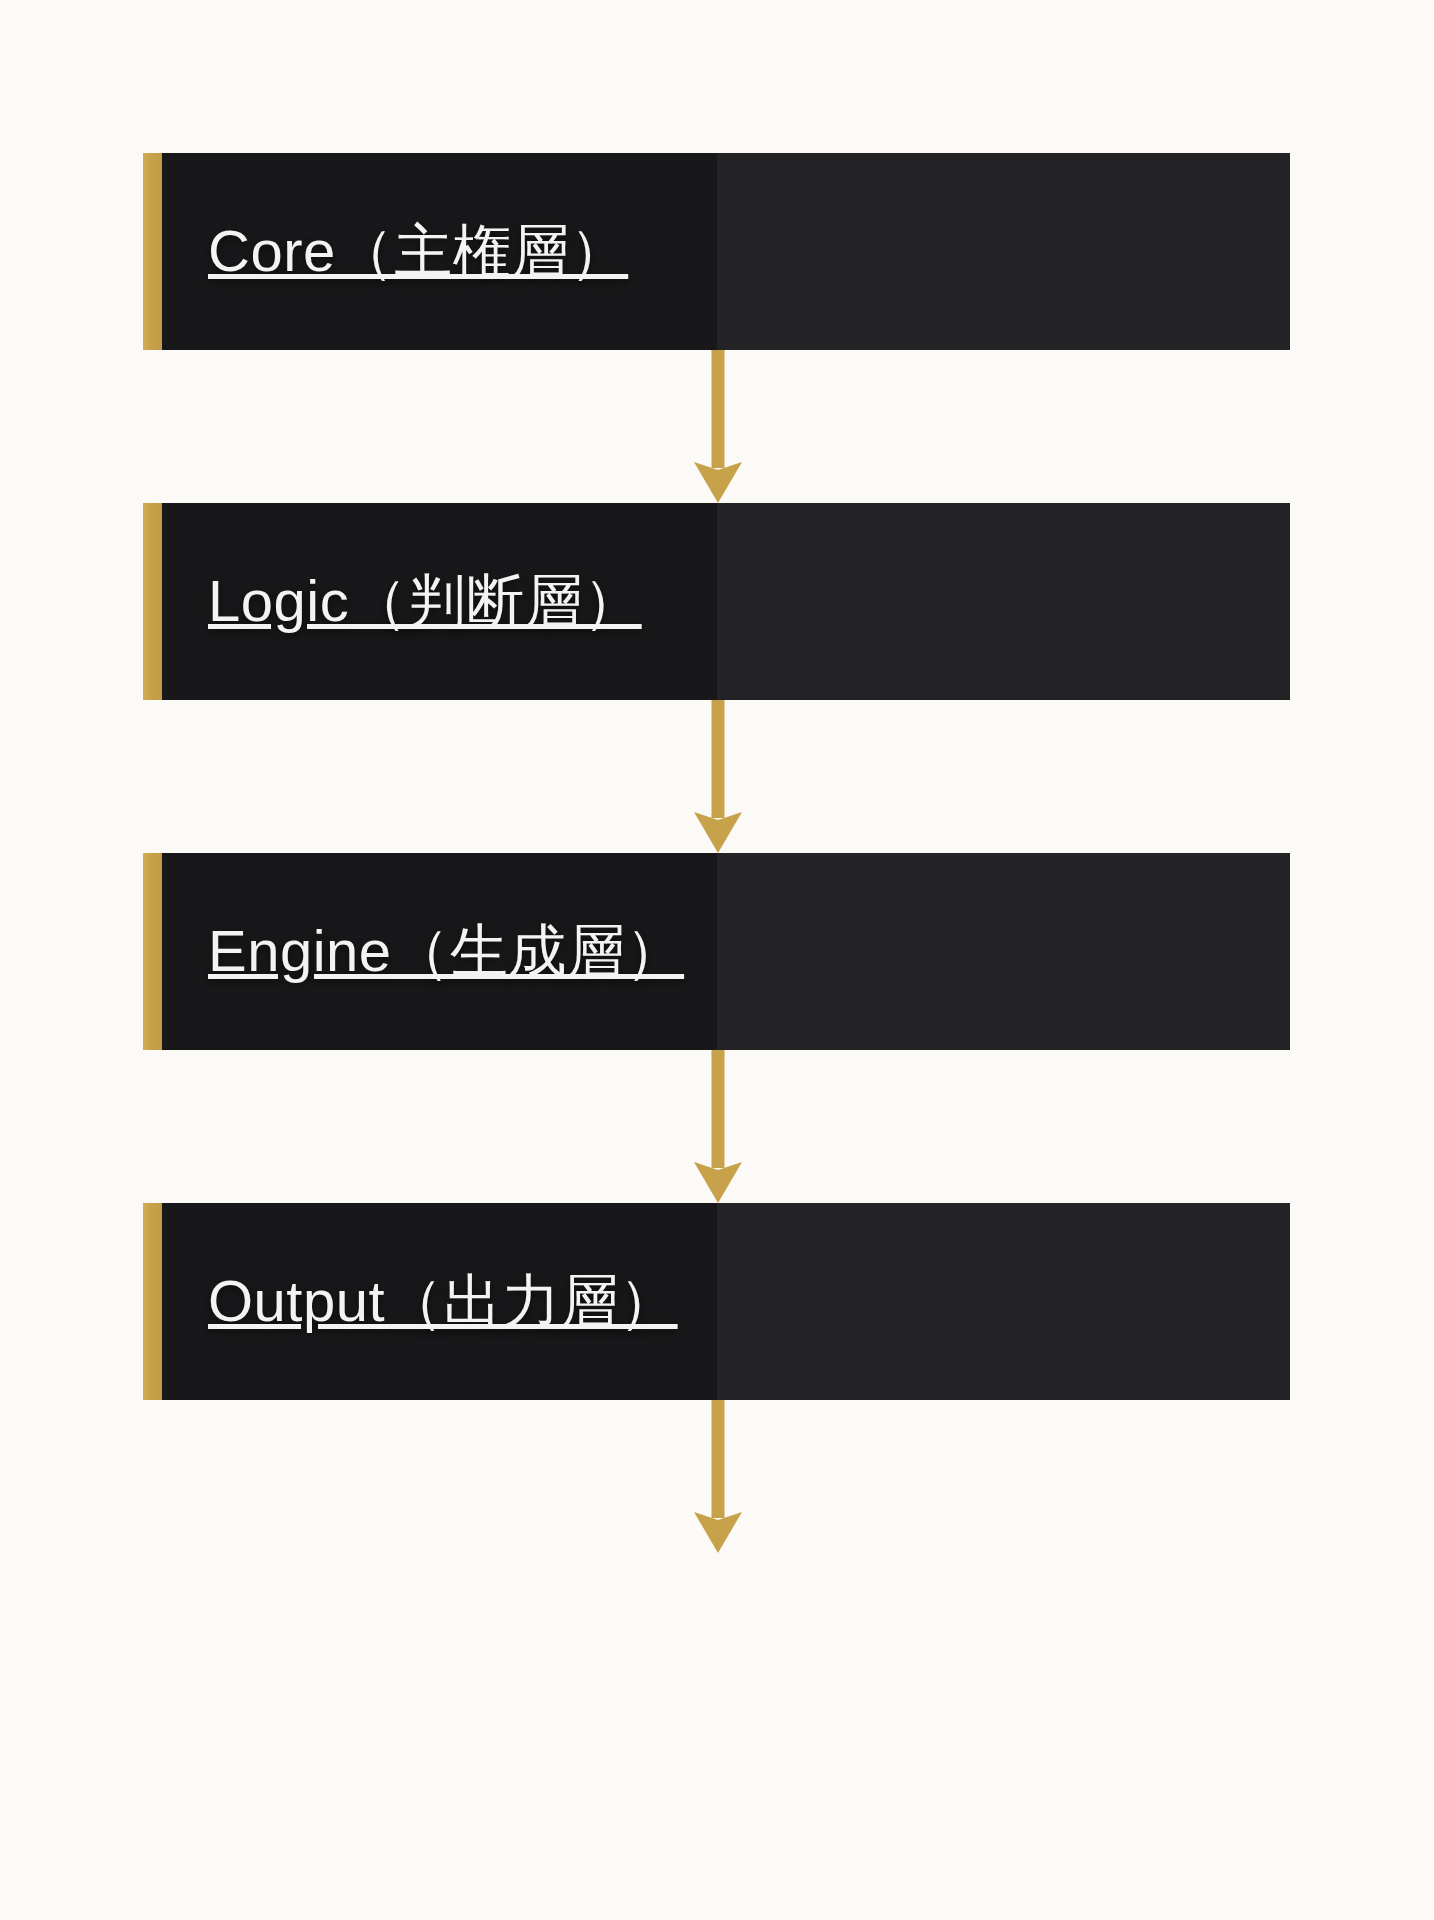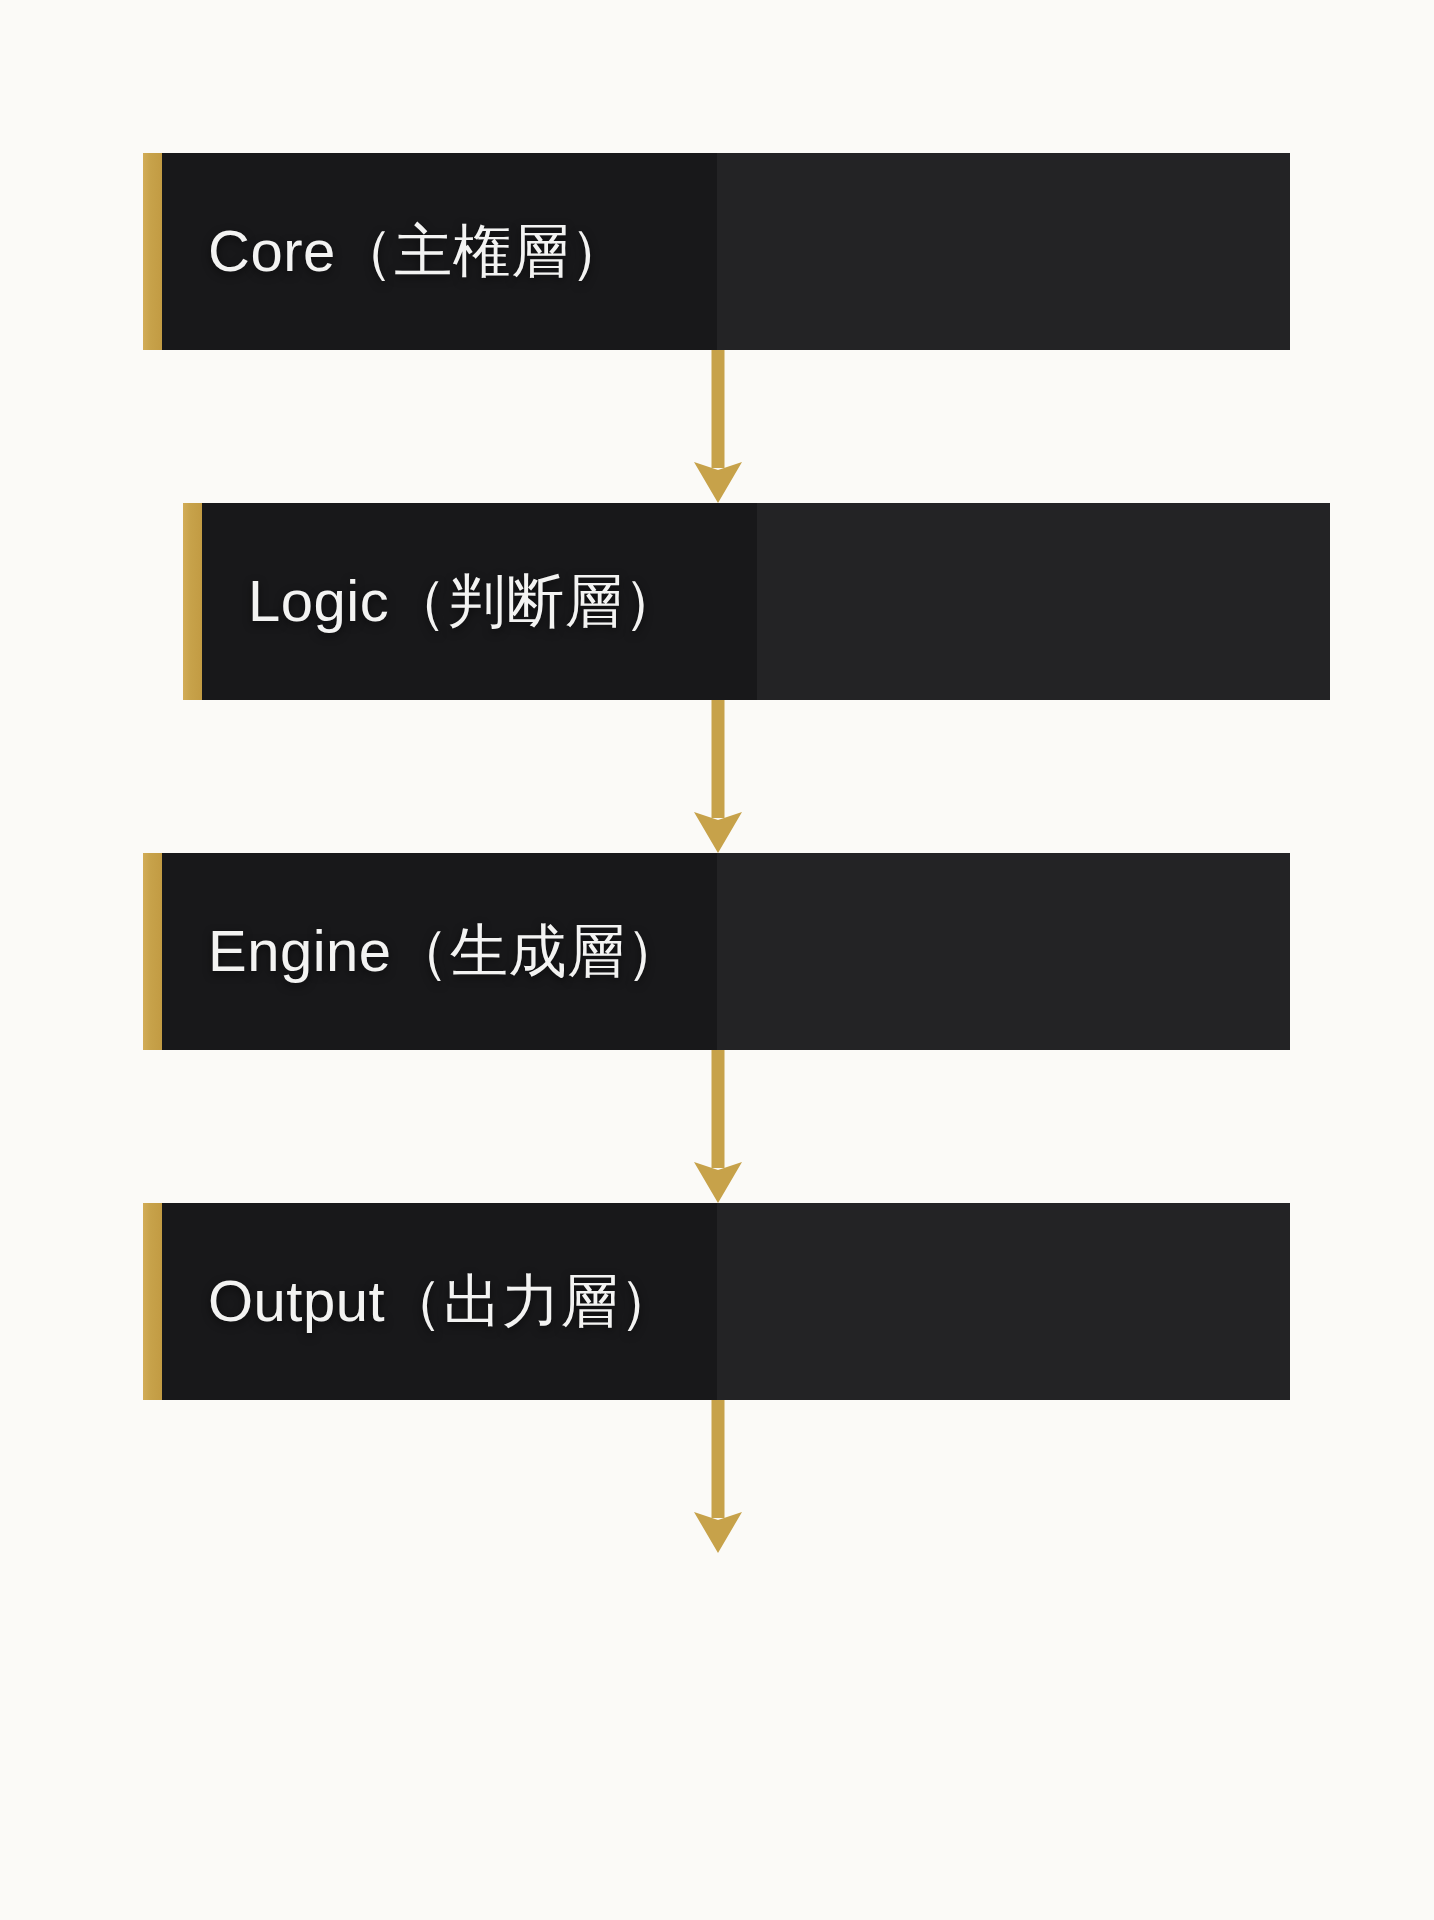--- a/index.html
+++ b/index.html
@@ -42,33 +42,34 @@
     
     background: linear-gradient(to right, #18181a 0px, #18181a 555px, #232325 555px, #232325 100%);
   }
   .bar-label {
     color: #f3f3f2;
     font-size: 58px;
     font-weight: 500;
     letter-spacing: 0.5px;
     white-space: nowrap;
     text-shadow: 0 3px 8px rgba(0,0,0,0.55);
+    text-decoration: underline;
   }
   .flow-arrow {
     position: absolute;
     left: 694px;
     width: 48px;
     height: 153px;
   }
   .flow-arrow svg {
     display: block;
   }
   
   .bar-1 { top: 153px; }
-  .bar-2 { top: 503px; margin-left: 40px; }
+  .bar-2 { top: 503px; }
   .bar-3 { top: 853px; }
   .bar-4 { top: 1203px; }
   .bar-5 { top: 1553px; }
   
   .arrow-1 { top: 350px; }
   .arrow-2 { top: 700px; }
   .arrow-3 { top: 1050px; }
   .arrow-4 { top: 1400px; }
 </style>
 </head>

